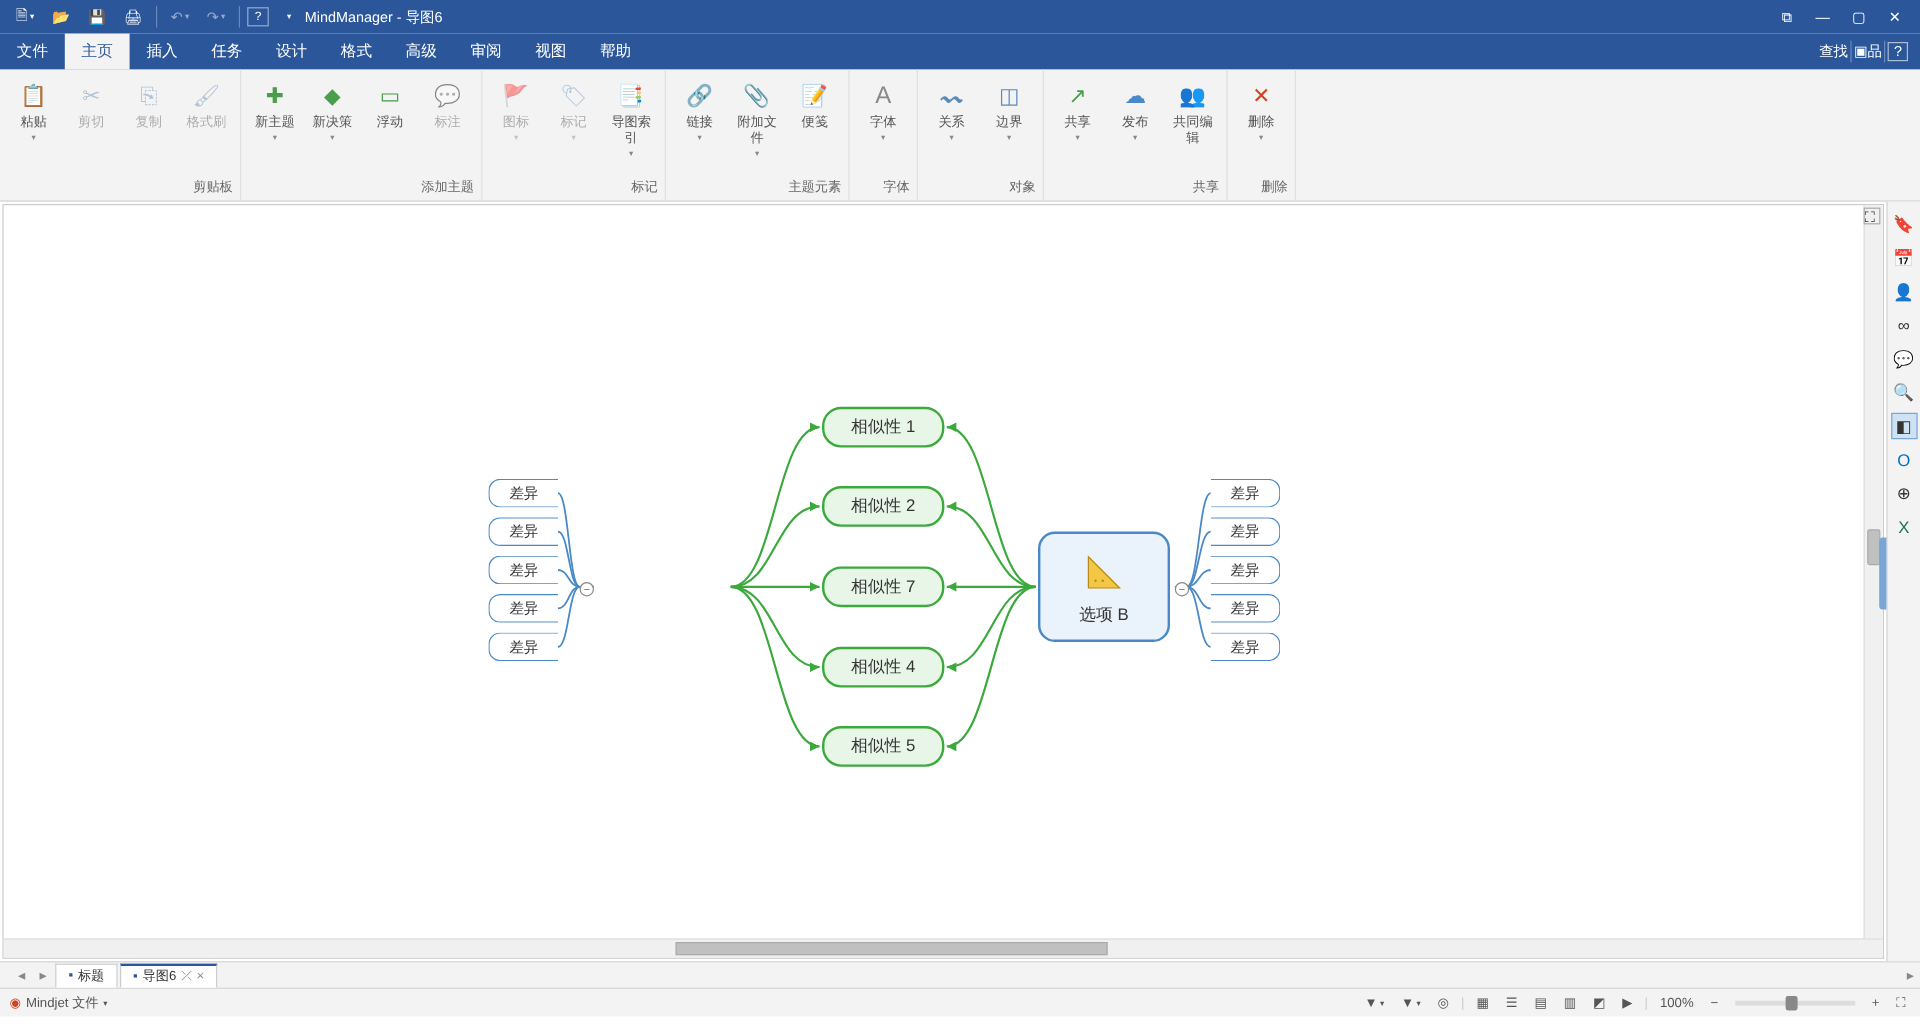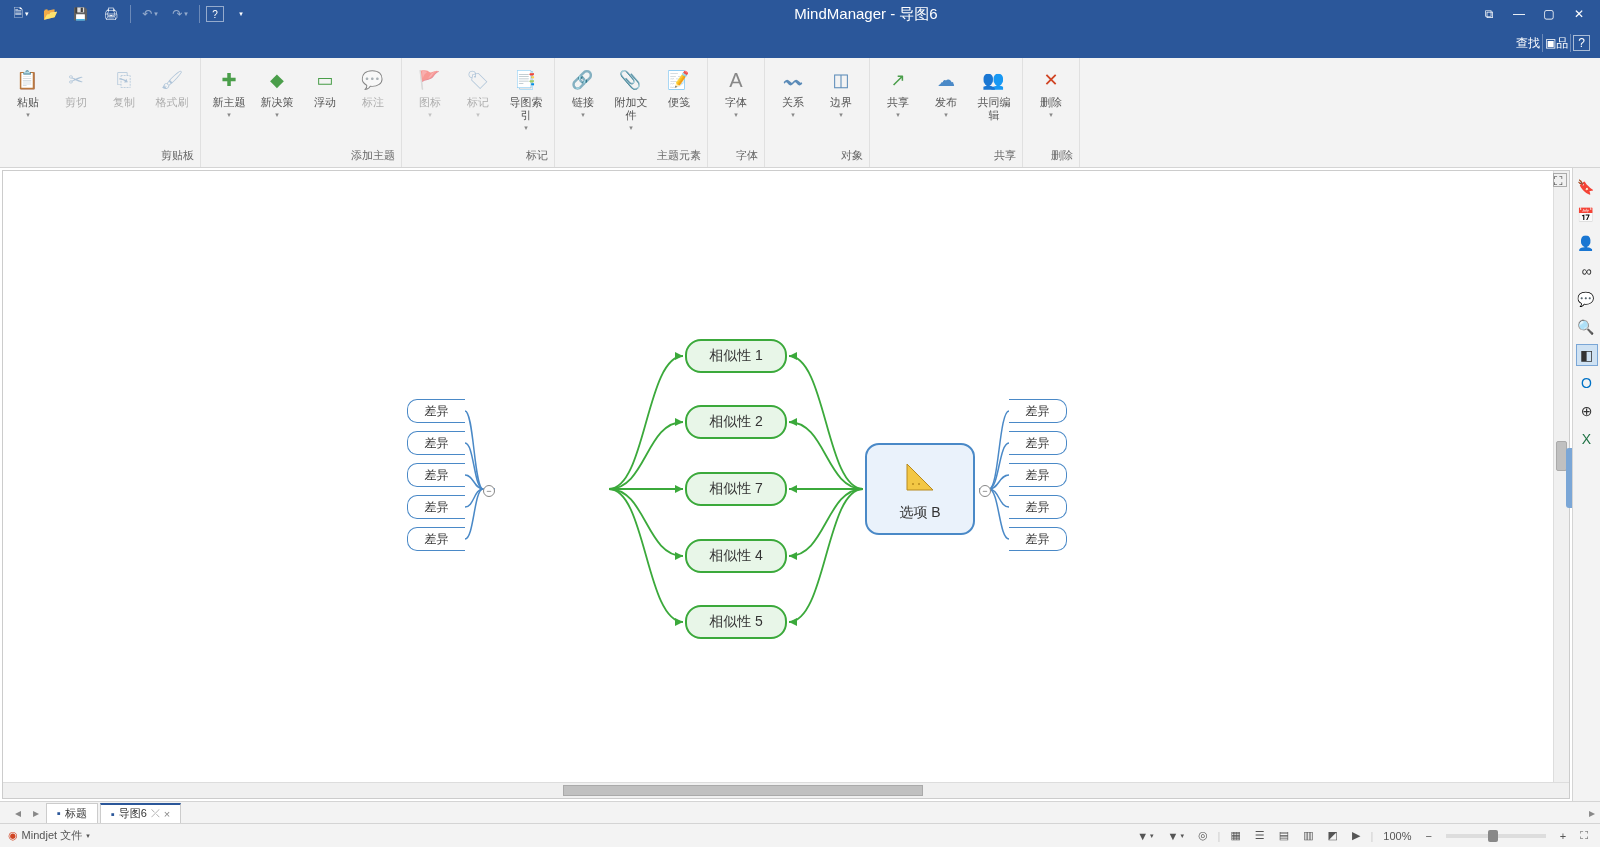--- a/index.html
+++ b/index.html
@@ -2,21 +2,21 @@
 <html><head>
 <meta charset="utf-8">
 <style>
 * { box-sizing: border-box; margin: 0; padding: 0; font-family: "Microsoft YaHei", sans-serif; }
 body { width: 1600px; height: 857px; background: #fff; overflow: hidden; font-size: 12px; color: #333; }
 
 .titlebar { height: 28px; background: #2b579a; display: flex; align-items: center; color: #fff; }
 .qat { display: flex; align-items: center; gap: 4px; padding-left: 8px; }
 .qat-btn { width: 26px; height: 22px; display: flex; align-items: center; justify-content: center; color: #fff; cursor: pointer; }
 .qat-sep { width: 1px; height: 18px; background: rgba(255,255,255,0.3); margin: 0 2px; }
-.title-text { flex: 1; text-align: center; font-size: 15px; }
+.title-text { flex: 1; font-size: 12px; }
 .win-controls { display: flex; gap: 8px; padding-right: 10px; }
 .win-btn { width: 22px; height: 22px; display: flex; align-items: center; justify-content: center; cursor: pointer; }
 
 .menubar { height: 30px; background: #2b579a; display: flex; align-items: stretch; color: #fff; }
 .menu-tab { padding: 0 14px; display: flex; align-items: center; font-size: 13px; cursor: pointer; }
 .menu-tab.active { background: #f3f3f3; color: #2b579a; }
 .menu-right { margin-left: auto; display: flex; align-items: center; gap: 0; padding-right: 10px; }
 
 .ribbon { height: 110px; background: #f3f3f3; border-bottom: 1px solid #d4d4d4; display: flex; }
 .rgroup { display: flex; flex-direction: column; border-right: 1px solid #e0e0e0; padding: 4px 6px 2px; }
@@ -88,20 +88,32 @@
   <div class="title-text">MindManager - 导图6</div>
   <div class="win-controls">
     <div class="win-btn">⧉</div>
     <div class="win-btn">—</div>
     <div class="win-btn">▢</div>
     <div class="win-btn">✕</div>
   </div>
 </div>
 
 <div class="menubar">
+  <div id="menu-tabs" style="display: flex;">
+      <div class="menu-tab">文件</div>
+      <div class="menu-tab active">主页</div>
+      <div class="menu-tab">插入</div>
+      <div class="menu-tab">任务</div>
+      <div class="menu-tab">设计</div>
+      <div class="menu-tab">格式</div>
+      <div class="menu-tab">高级</div>
+      <div class="menu-tab">审阅</div>
+      <div class="menu-tab">视图</div>
+      <div class="menu-tab">帮助</div>
+    </div>
   <div class="menu-right">
     <span style="cursor:pointer">查找</span>
     <div class="qat-sep"></div>
     <span>▣</span>
     <span>品</span>
     <div class="qat-sep"></div>
     <span style="border:1px solid rgba(255,255,255,.6);padding:0 4px">?</span>
   </div>
 </div>
 

